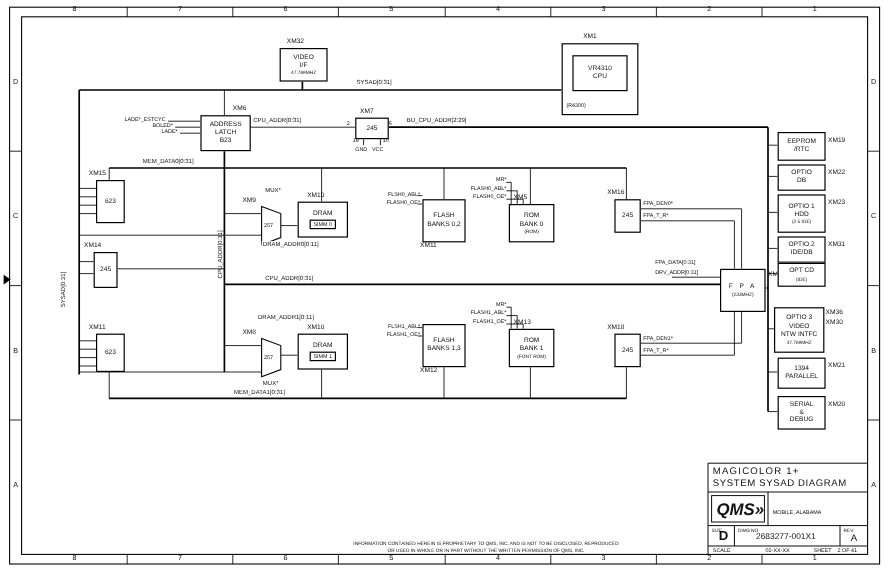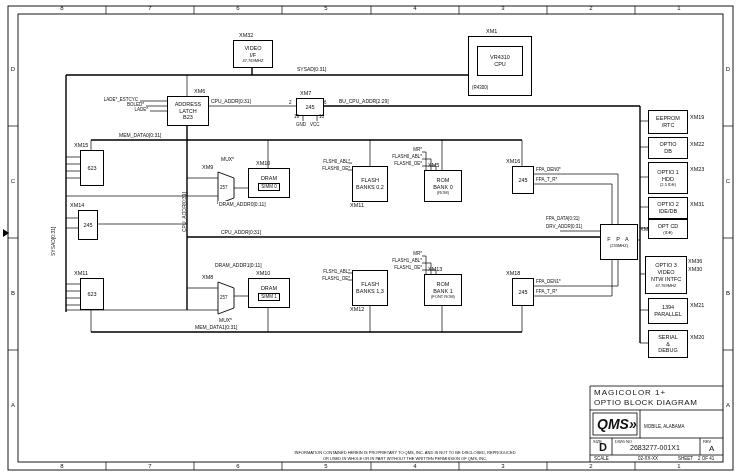--- a/index.html
+++ b/index.html
@@ -275,21 +275,21 @@
   <div class="ref" style="left:690px;top:302px">XM21</div>
 
   <div class="blk" style="left:648px;top:330px;width:38px;height:26px">
     <span>SERIAL</span>
     <span>&amp;</span>
     <span>DEBUG</span>
   </div>
   <div class="ref" style="left:690px;top:334px">XM20</div>
 
   <div class="abs" style="left:594px;top:388px;font-size:8px;letter-spacing:1px">MAGICOLOR 1+</div>
-  <div class="abs" style="left:594px;top:398px;font-size:8px;letter-spacing:0.5px">OPTIO BLOCK DIAGRAM</div>
+  <div class="abs" style="left:594px;top:398px;font-size:8px;letter-spacing:0.5px">SYSTEM SYSAD DIAGRAM</div>
   <div class="abs" style="left:597px;top:416px;font-size:14px;font-weight:bold;font-style:italic">QMS»</div>
   <div class="sig" style="left:644px;top:424px">MOBILE, ALABAMA</div>
   <div class="abs tiny" style="left:593px;top:439px">SIZE</div>
   <div class="abs" style="left:599px;top:441px;font-size:11px;font-weight:bold">D</div>
   <div class="abs tiny" style="left:615px;top:439px">DWG NO</div>
   <div class="abs" style="left:630px;top:444px;font-size:7px">2683277-001X1</div>
   <div class="abs tiny" style="left:703px;top:439px">REV</div>
   <div class="abs" style="left:709px;top:444px;font-size:8px">A</div>
   <div class="sig" style="left:594px;top:456px">SCALE</div>
   <div class="sig" style="left:638px;top:456px">02-XX-XX</div>

